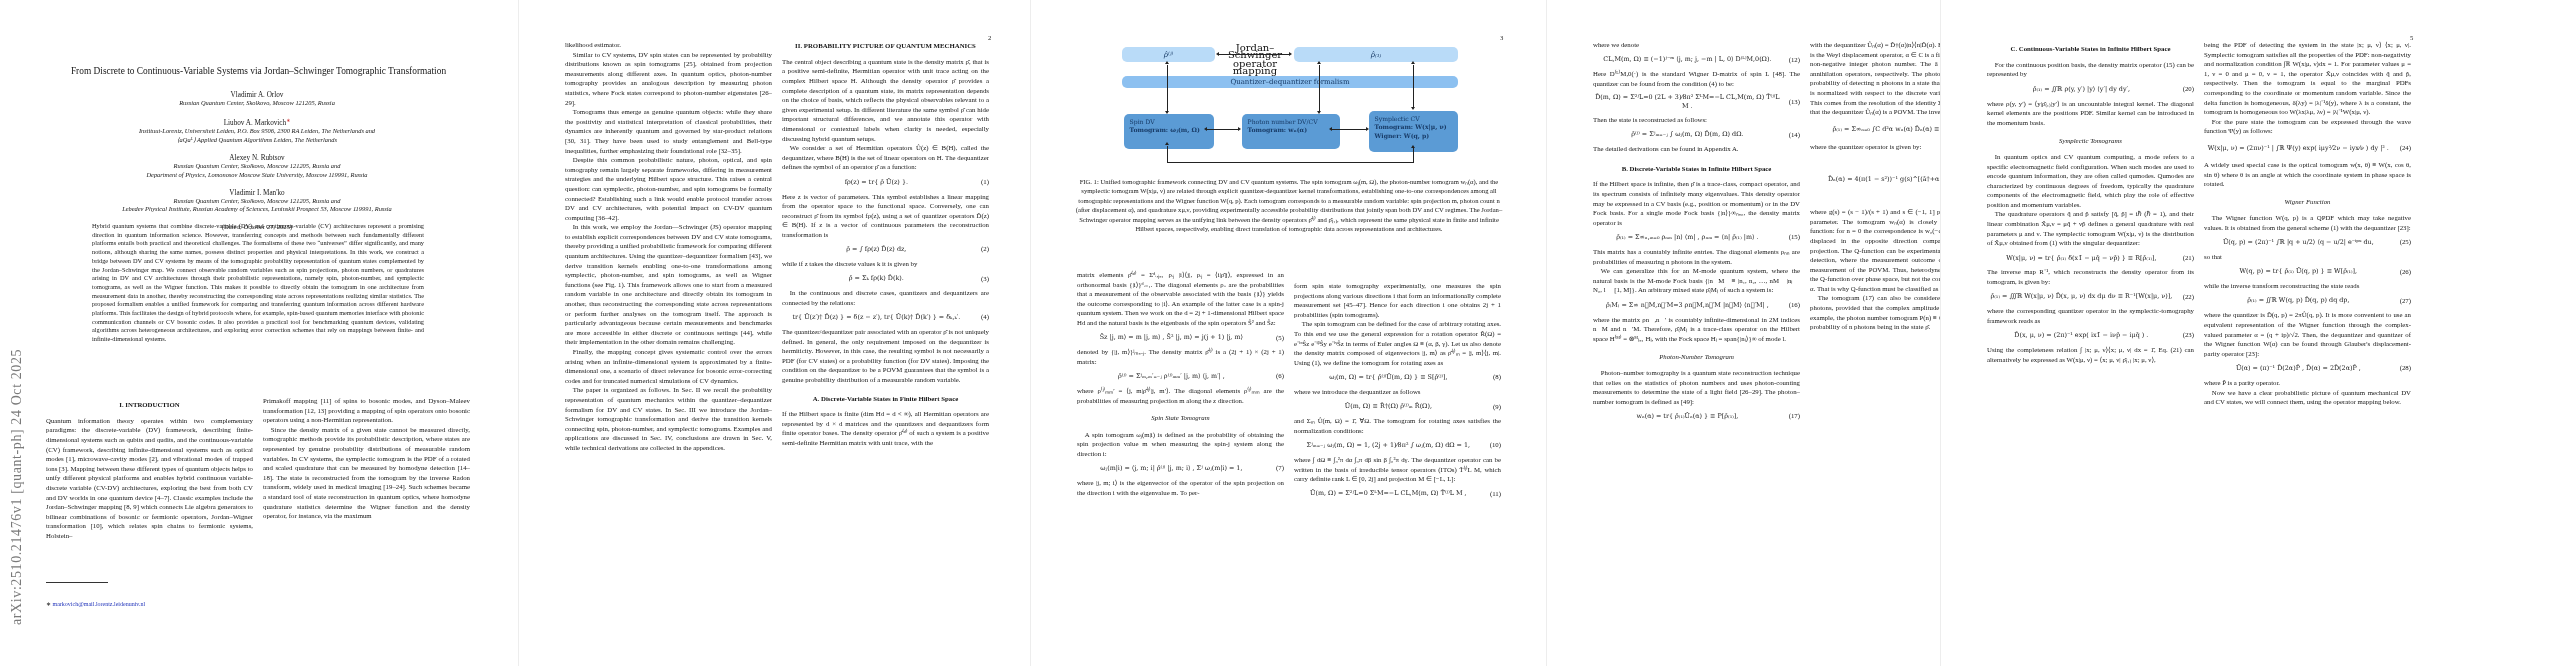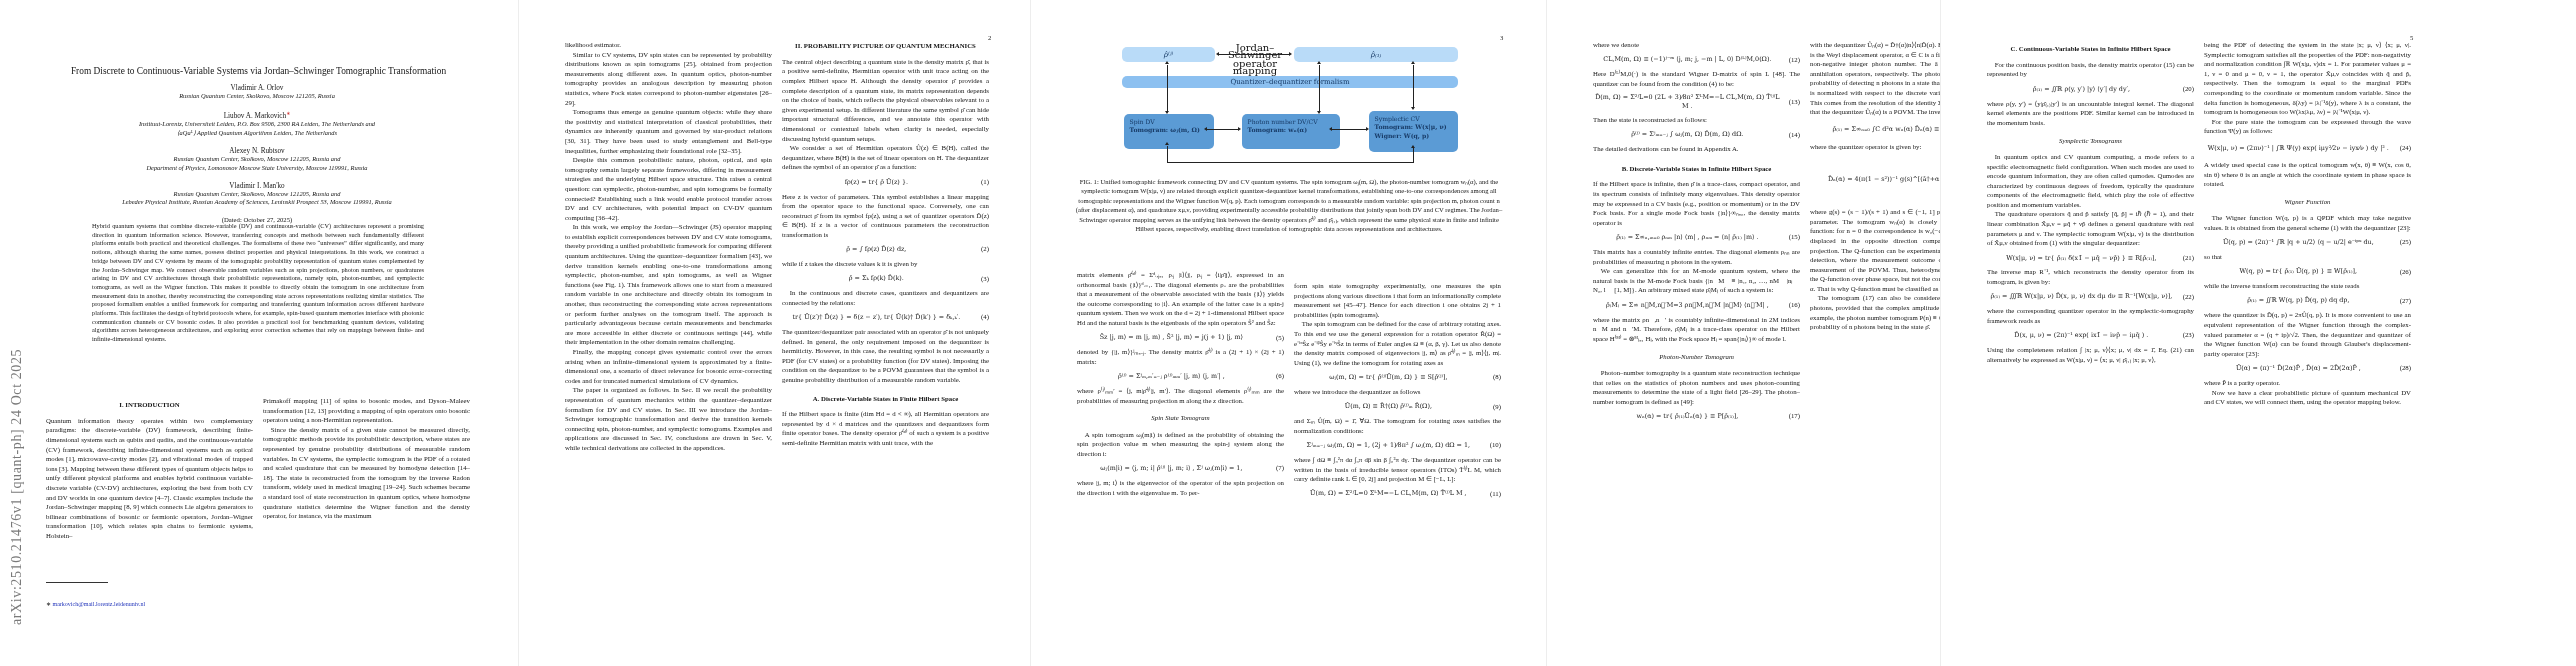--- a/index.html
+++ b/index.html
@@ -16,21 +16,21 @@
   .eq{display:flex;align-items:center;margin:5px 0;}
   .eq .f{flex:1;text-align:center;font-family:"DejaVu Serif",serif;
          font-size:6.4px;line-height:8.3px;padding:0 1.1px;}
   .eq .n{width:18.3px;text-align:right;font-size:6.8px;}
   
   .sidebar{position:absolute;left:9px;top:207px;height:418px;color:#7a7a7a;font-size:14px;
            letter-spacing:0.6px;writing-mode:vertical-rl;transform:rotate(180deg);white-space:nowrap;}
   .title{position:absolute;left:67px;top:42px;width:383px;text-align:center;
          font-size:9.4px;line-height:12.2px;font-weight:500;margin-top:23px;}
   .authors{position:absolute;left:44px;top:76px;width:426px;text-align:center;}
-  .aname{font-size:7.2px;margin-top:8px;}
+  .aname{font-size:7.2px;margin-top:15px;}
   .agap{margin-top:9.4px;}
   .aaff{font-size:6.4px;font-style:italic;line-height:8.6px;}
   .dated{font-size:6.7px;margin-top:9px;}
   .redsup{color:#cc2222;font-size:5px;vertical-align:super;}
   .abst{position:absolute;left:92px;top:222px;width:332px;font-size:6.3px;line-height:8.7px;
         text-align:justify;}
   .fnrule{position:absolute;left:46px;top:582px;width:62px;border-top:0.6px solid #333;}
   .fnote{position:absolute;left:46px;top:600px;font-size:6px;}
   .fnote a{color:#2336bb;text-decoration:none;}
   

